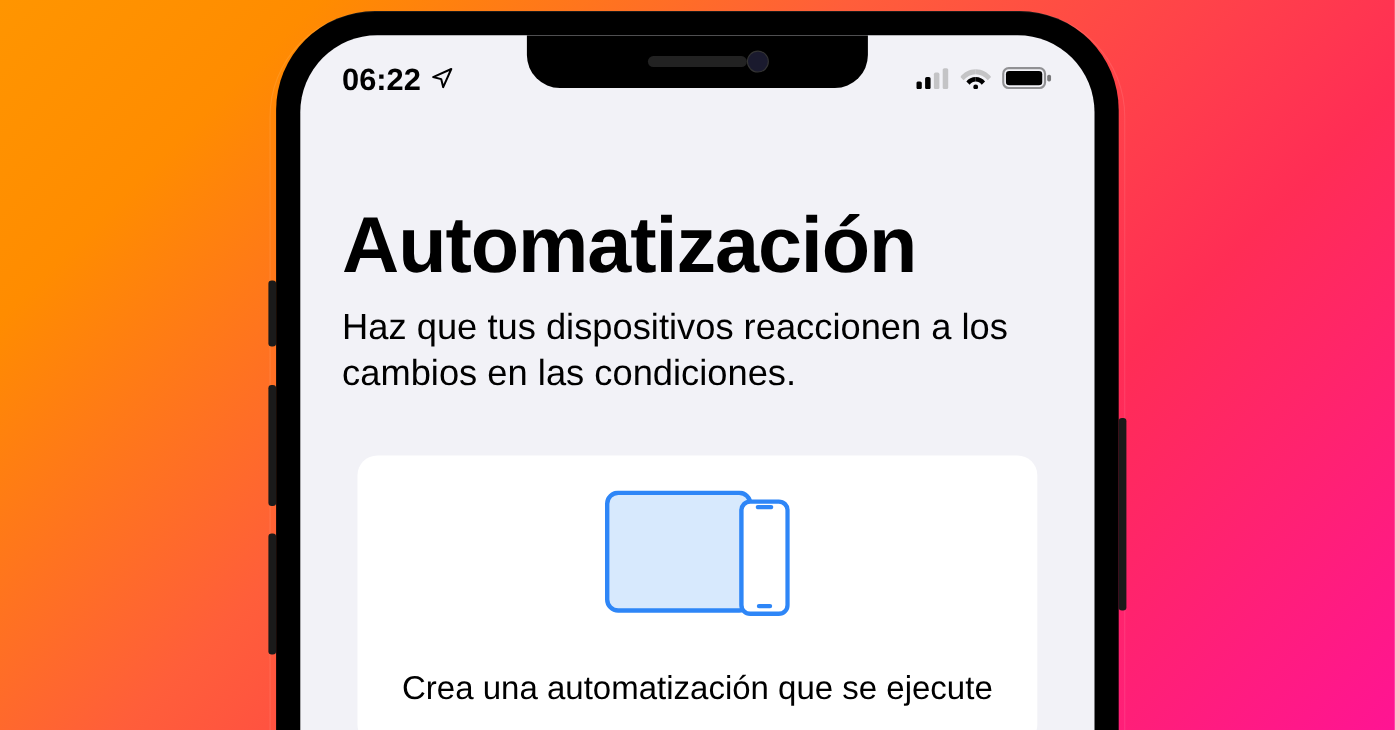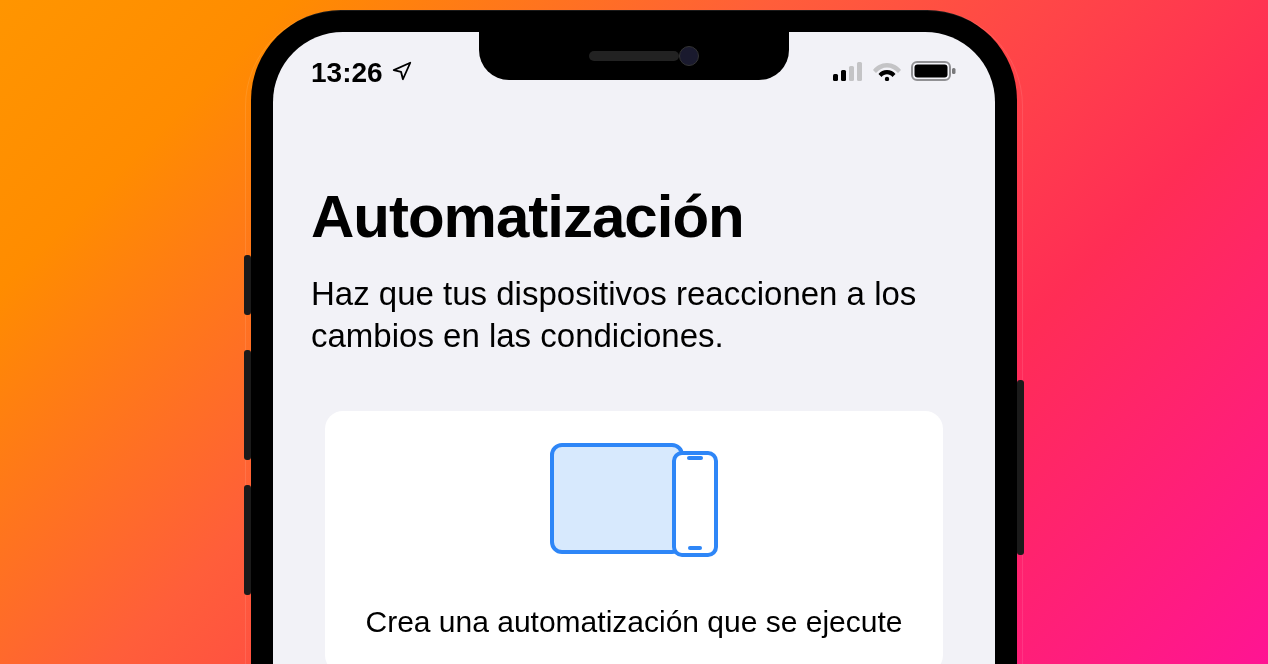--- a/index.html
+++ b/index.html
@@ -142,25 +142,25 @@
       display: flex;
       align-items: center;
       gap: 10px;
     }
     
     .content {
       padding: 150px 38px 0;
     }
     
     .page-title {
-      font-size: 60px;
+      font-size: 72px;
       font-weight: 800;
       color: #000;
       letter-spacing: -1px;
-      margin-bottom: 22px;
+      margin-bottom: 12px;
     }
     
     .page-subtitle {
       font-size: 33px;
       font-weight: 400;
       color: #000;
       line-height: 1.28;
       margin-bottom: 54px;
     }
     
@@ -197,21 +197,21 @@
   <div class="side-button power"></div>
 
   <div class="screen">
     <div class="notch">
       <div class="speaker"></div>
       <div class="camera"></div>
     </div>
 
     <div class="status-bar">
       <div class="status-left">
-        <span>13:26</span>
+        <span>06:22</span>
         <span>
           <svg width="22" height="22" viewBox="0 0 24 24" fill="none">
             <path d="M3 11 L21 3 L13 21 L11 13 Z" stroke="#000" stroke-width="2" stroke-linejoin="round"></path>
           </svg>
         </span>
       </div>
       <div class="status-right">
         <span>
           <svg width="30" height="20" viewBox="0 0 30 20">
             <rect x="0" y="13" width="5" height="7" rx="1.5" fill="#000"></rect>

